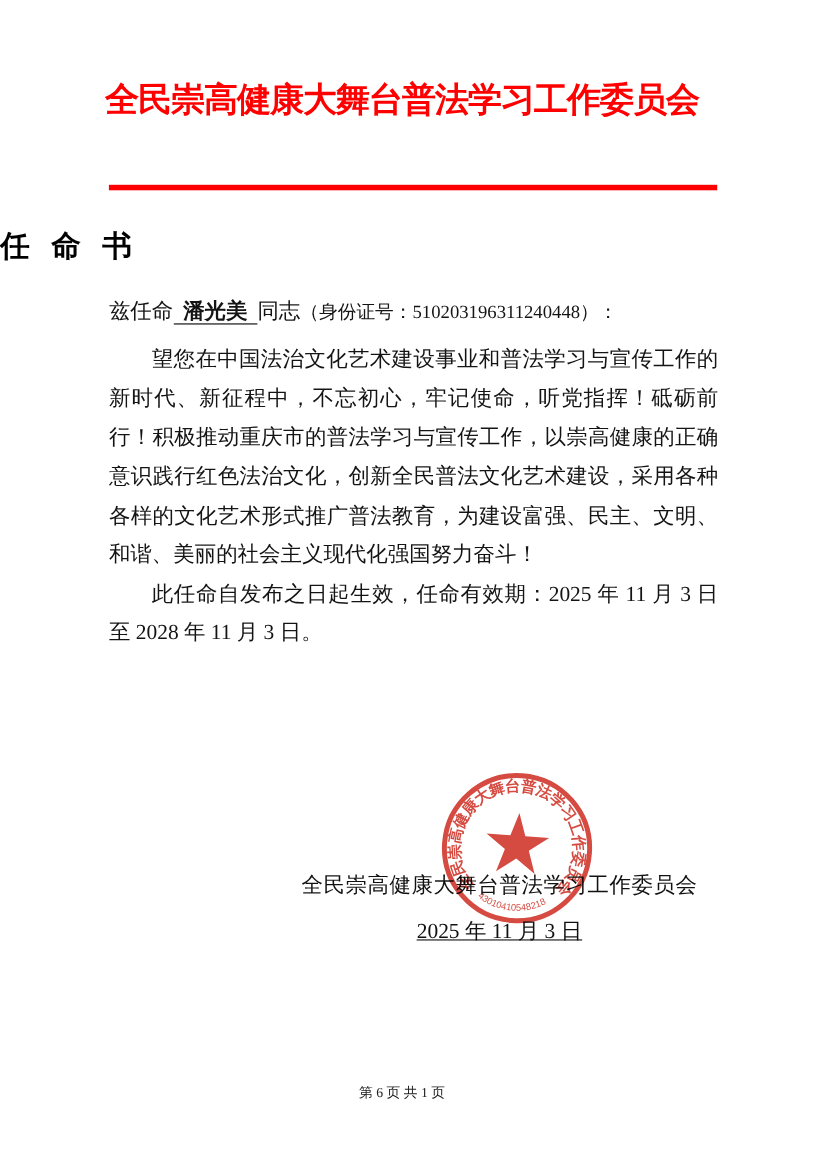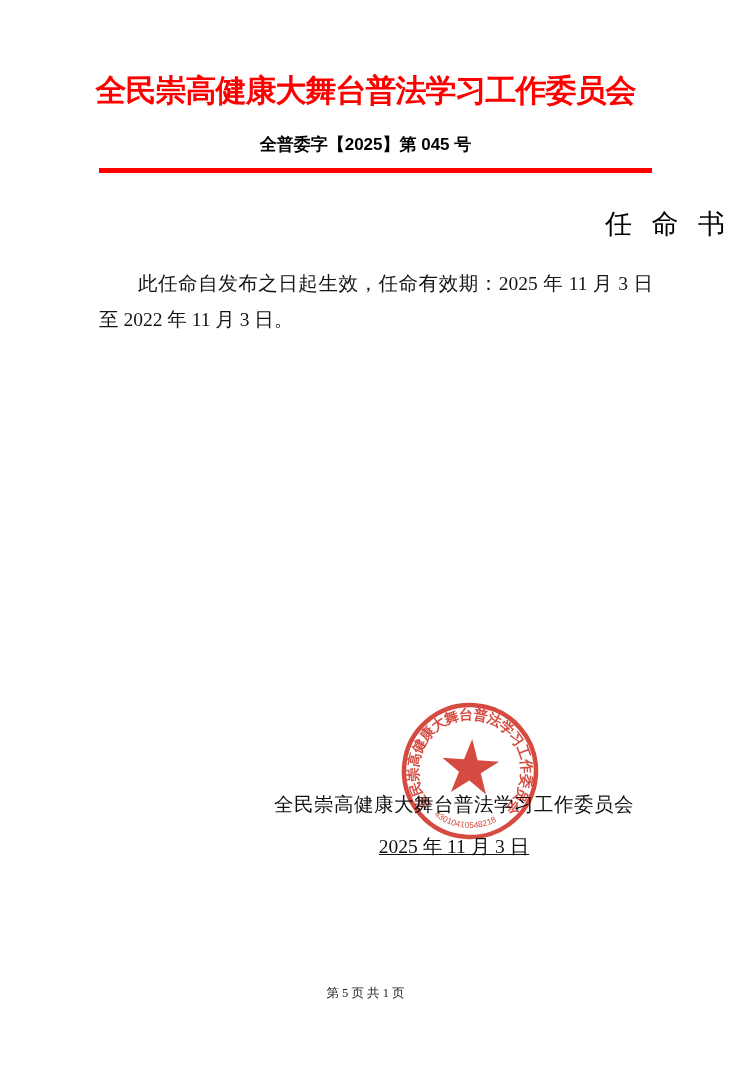--- a/index.html
+++ b/index.html
@@ -35,23 +35,23 @@
   }
   .red-rule {
     position: absolute;
     top: 168px; left: 99px;
     width: 553px; height: 4.5px;
     background: #fe0000;
   }
   .doc-title {
     position: absolute;
     top: 206px; left: 0; right: 0;
-    text-align: right;
+    text-align: left;
     font-family: "Liberation Sans", "DejaVu Sans", sans-serif;
-    font-weight: normal;
+    font-weight: bold;
     font-size: 27px;
     letter-spacing: 6px;
     color: #000000;
   }
   .content {
     position: absolute;
     top: 266px; left: 99px;
     width: 554px;
     font-size: 19.5px;
     line-height: 35.5px;
@@ -105,28 +105,29 @@
     color: #222222;
   }
 </style>
 </head>
 <body>
 
 <div class="page">
 
   <div class="org-title">全民崇高健康大舞台普法学习工作委员会</div>
 
-  <div class="doc-number">全普委字【2025】第 045 号</div>
 
   <div class="red-rule"></div>
 
   <div class="doc-title">任 命 书</div>
 
   <div class="content">
-    <p class="indent">此任命自发布之日起生效，任命有效期：2025 年 11 月 3 日至 2022 年 11 月 3 日。</p>
+    <p><span>兹任命</span><span class="appointee-name">潘光美</span><span>同志</span><span class="id-note">（身份证号：510203196311240448）：</span></p>
+    <p class="indent gap-sm">望您在中国法治文化艺术建设事业和普法学习与宣传工作的新时代、新征程中，不忘初心，牢记使命，听党指挥！砥砺前行！积极推动重庆市的普法学习与宣传工作，以崇高健康的正确意识践行红色法治文化，创新全民普法文化艺术建设，采用各种各样的文化艺术形式推广普法教育，为建设富强、民主、文明、和谐、美丽的社会主义现代化强国努力奋斗！</p>
+    <p class="indent">此任命自发布之日起生效，任命有效期：2025 年 11 月 3 日至 2028 年 11 月 3 日。</p>
   </div>
 
   <div class="signature-block">
     <div class="sig-org">全民崇高健康大舞台普法学习工作委员会</div>
     <div class="sig-date">2025 年 11 月 3 日</div>
   </div>
 
   <svg class="seal" viewBox="0 0 150 150" xmlns="http://www.w3.org/2000/svg">
     <defs>
       <path id="sealRingArc" d="M 38.2 111.8 A 52 52 0 1 1 111.8 111.8" fill="none"></path>
@@ -135,15 +136,15 @@
     <circle cx="75" cy="75" r="66" fill="none" stroke="#cf3126" stroke-width="4.5"></circle>
     <polygon fill="#cf3126" points="75,43 81.8,63.7 103.5,63.7 85.9,76.6 92.6,97.3 75,84.5 57.4,97.3 64.1,76.6 46.5,63.7 68.2,63.7"></polygon>
     <text font-family="'Liberation Sans','DejaVu Sans',sans-serif" font-size="14" font-weight="bold" fill="#cf3126" letter-spacing="-0.5">
       <textPath href="#sealRingArc">全民崇高健康大舞台普法学习工作委员会</textPath>
     </text>
     <text font-family="'Liberation Sans','DejaVu Sans',sans-serif" font-size="8.5" fill="#cf3126">
       <textPath href="#sealNumArc">43010410548218</textPath>
     </text>
   </svg>
 
-  <div class="footer">第 5 页 共 1 页</div>
+  <div class="footer">第 6 页 共 1 页</div>
 
 </div>
 
 </body></html>

